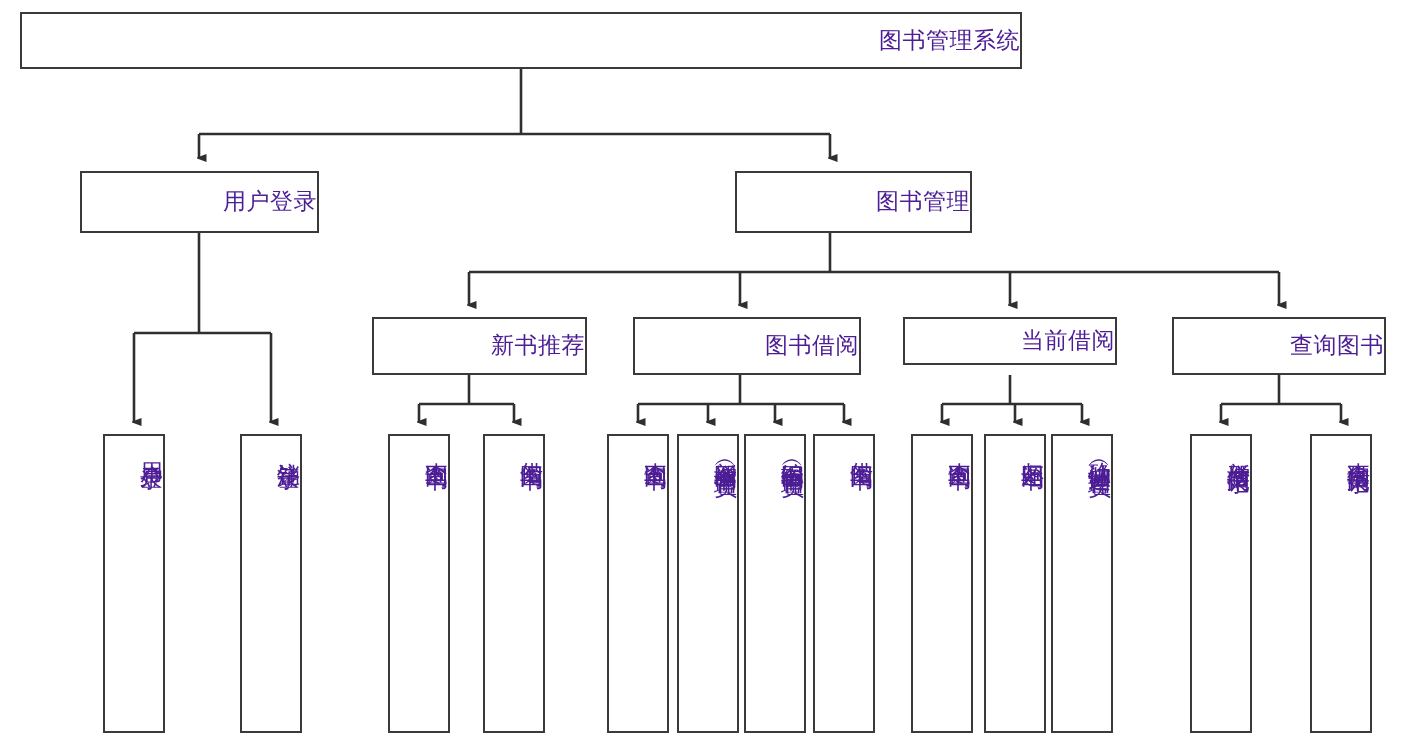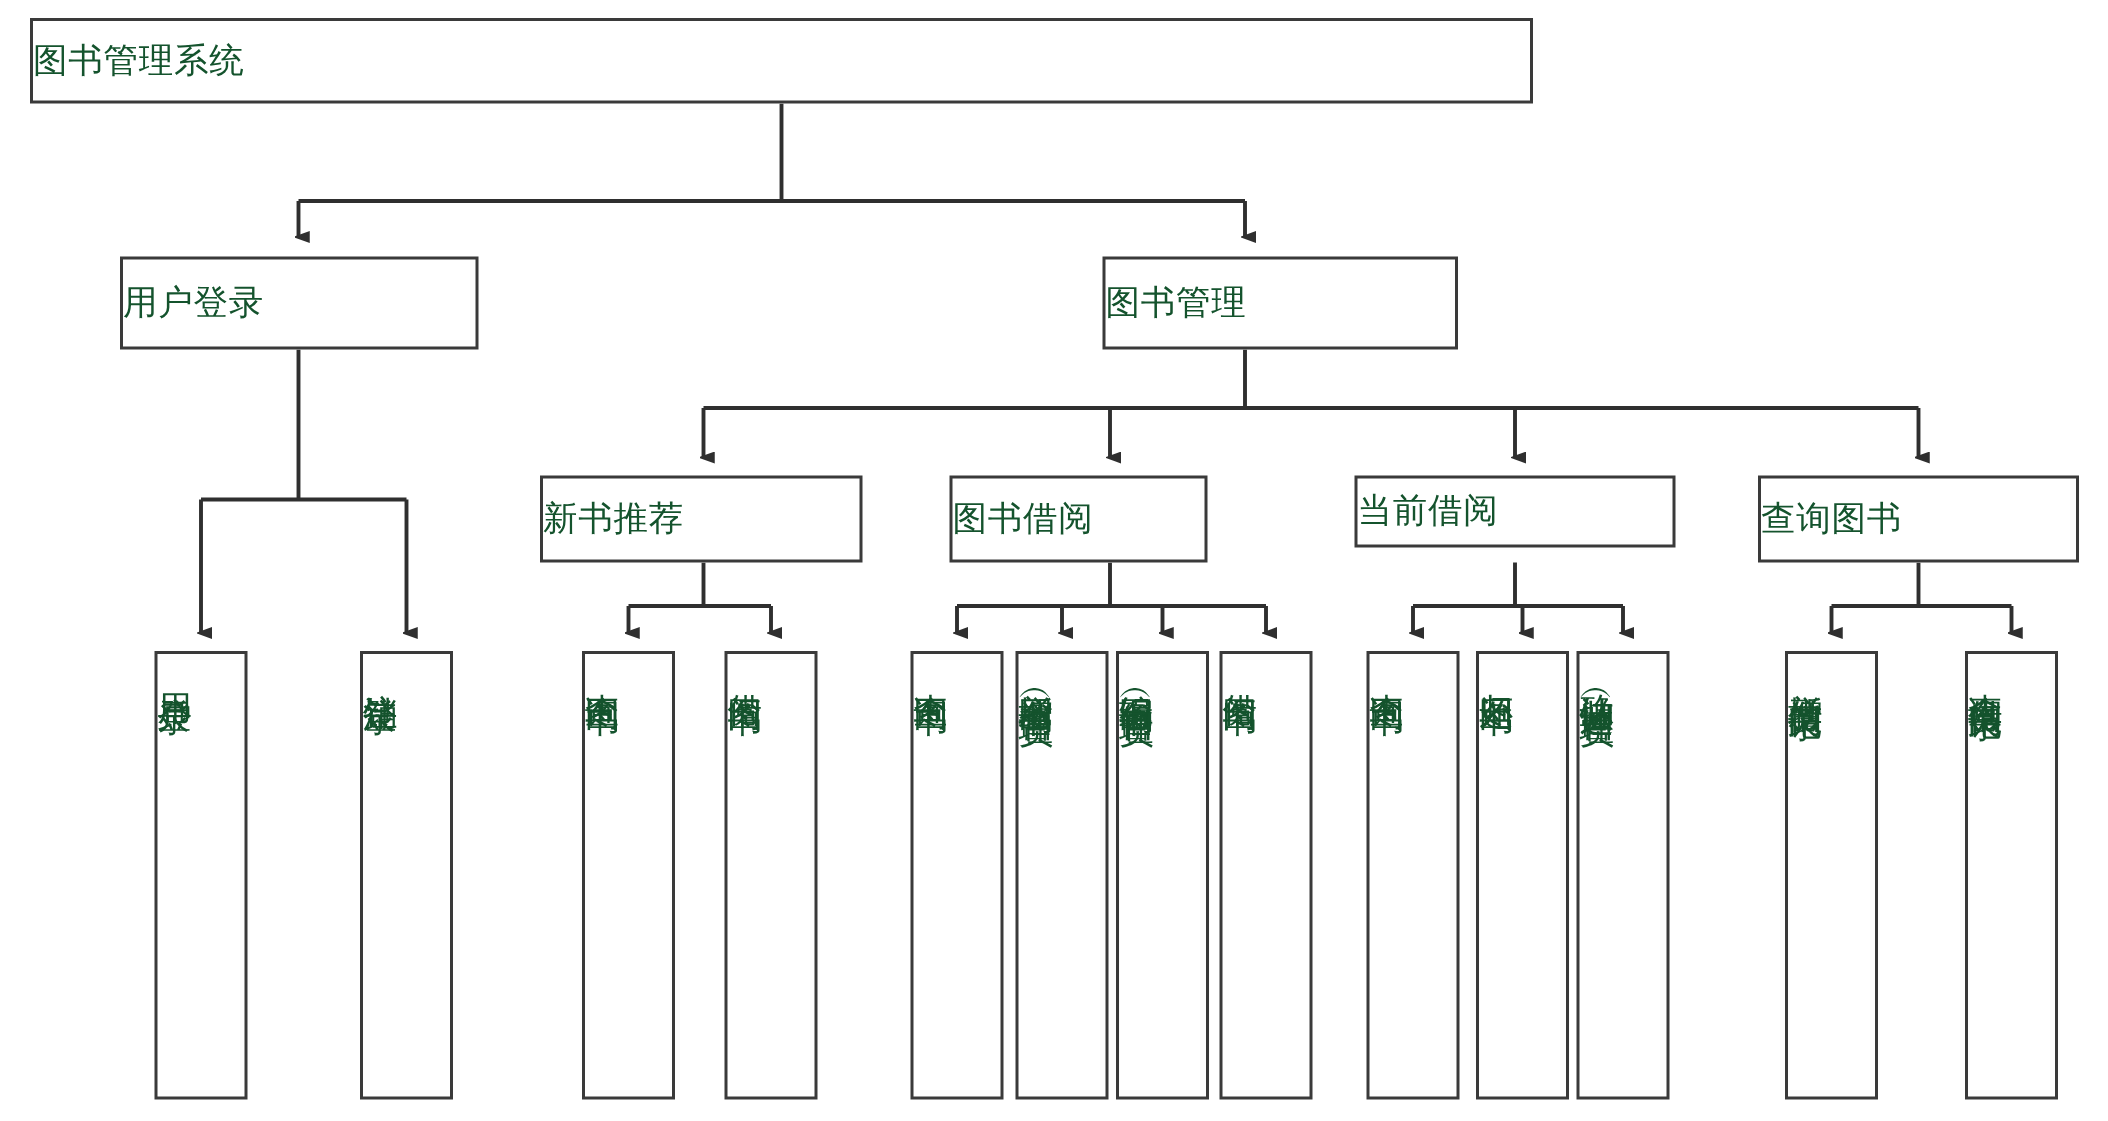--- a/index.html
+++ b/index.html
@@ -27,22 +27,22 @@
     height: 747px;
     pointer-events: none;
   }
   .node {
     position: absolute;
     box-sizing: border-box;
     background: #ffffff;
     border: 2.5px solid #3a3a3a;
     display: flex;
     align-items: center;
-    justify-content: flex-start;
-    color: #14532d;
+    justify-content: flex-end;
+    color: #4c1d95;
   }
   .node-label {
     display: block;
     text-align: center;
     line-height: 1.18;
     letter-spacing: 0.5px;
   }
   .node.horiz .node-label {
     writing-mode: horizontal-tb;
     font-size: 23px;
@@ -128,24 +128,24 @@
     <span class="node-label">图书管理系统</span>
   </div>
 
   <div class="node horiz" style="left:80px; top:171px; width:239px; height:62px;">
     <span class="node-label">用户登录</span>
   </div>
   <div class="node horiz" style="left:735px; top:171px; width:237px; height:62px;">
     <span class="node-label">图书管理</span>
   </div>
 
-  <div class="node horiz" style="left:360px; top:317px; width:215px; height:58px;">
+  <div class="node horiz" style="left:372px; top:317px; width:215px; height:58px;">
     <span class="node-label">新书推荐</span>
   </div>
-  <div class="node horiz" style="left:633px; top:317px; width:172px; height:58px;">
+  <div class="node horiz" style="left:633px; top:317px; width:228px; height:58px;">
     <span class="node-label">图书借阅</span>
   </div>
   <div class="node horiz" style="left:903px; top:317px; width:214px; height:48px;">
     <span class="node-label">当前借阅</span>
   </div>
   <div class="node horiz" style="left:1172px; top:317px; width:214px; height:58px;">
     <span class="node-label">查询图书</span>
   </div>
 
   <div class="node vert" style="left:103px; top:434px; width:62px; height:299px;">

